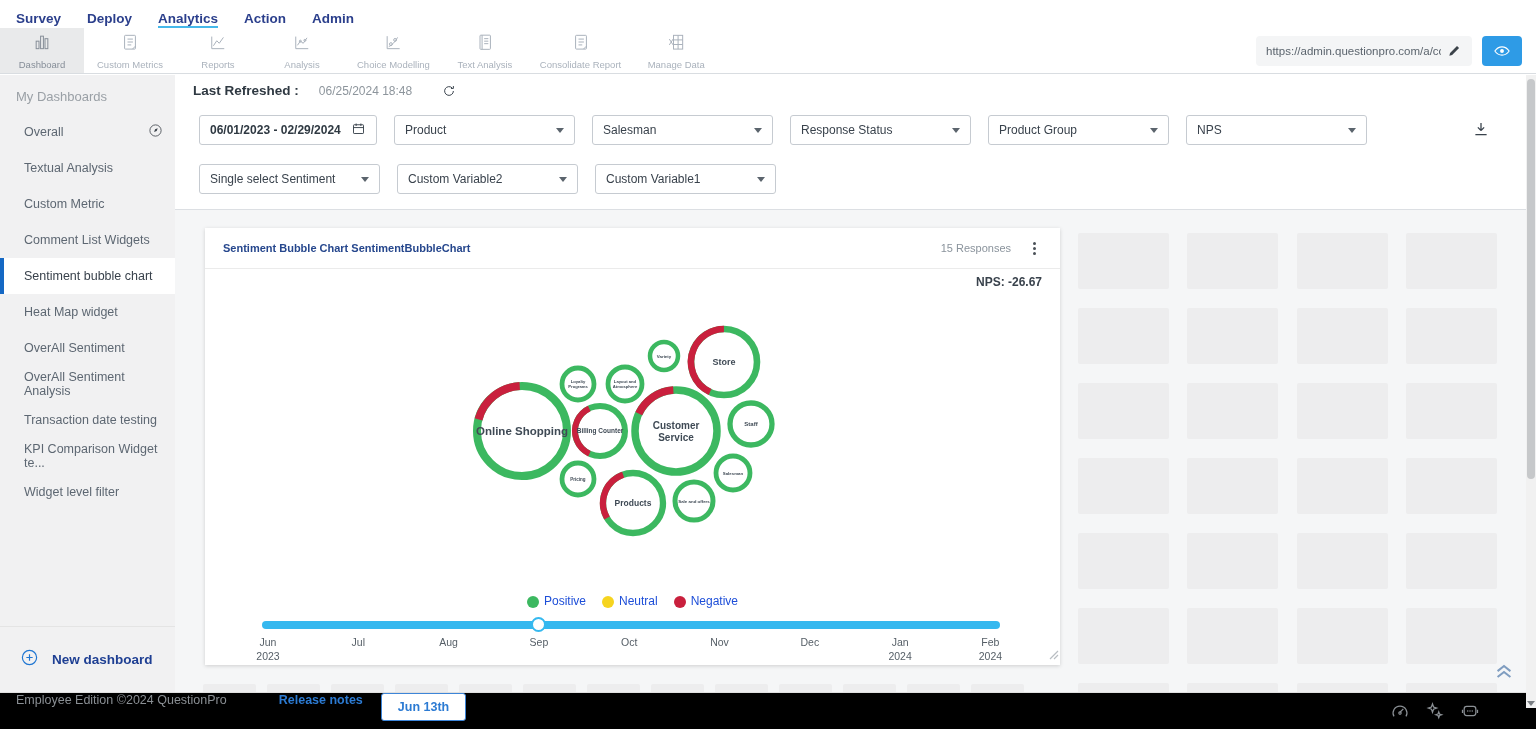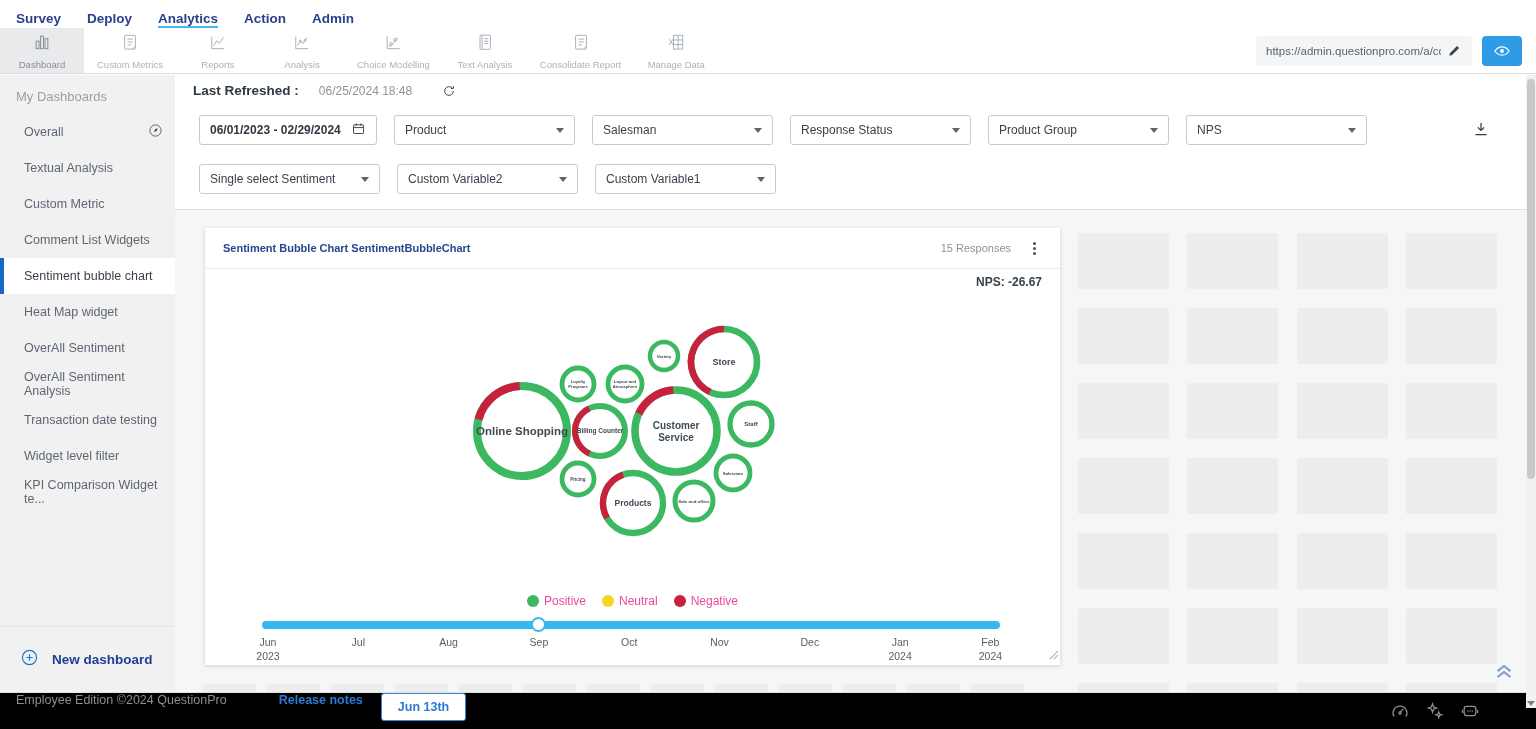--- a/index.html
+++ b/index.html
@@ -65,21 +65,21 @@
           box-shadow:0 1px 4px rgba(0,0,0,.16)}
   .w-header{height:40px;display:flex;align-items:center;padding:0 18px;border-bottom:1px solid #ebebeb}
   .w-title{font-size:11px;font-weight:700;color:#26478d;flex:1}
   .w-resp{font-size:11px;color:#8a939c;margin-right:16px}
   .kebab{cursor:pointer;display:flex}
   .kebab svg{width:15px;height:15px;fill:#4a5057}
   .w-nps{position:absolute;right:18px;top:47px;font-size:12px;font-weight:700;color:#39424c}
   .bubble-svg{position:absolute;left:0;top:60px}
   .legend{position:absolute;left:0;top:366px;width:100%;display:flex;justify-content:center;
           gap:16px;align-items:center}
-  .lg-item{display:flex;align-items:center;gap:5px;font-size:12px;color:#ec4899}
+  .lg-item{display:flex;align-items:flex-end;gap:5px;font-size:12px;color:#1d4ed8}
   .lg-dot{width:12px;height:12px;border-radius:50%}
   .slider{position:absolute;left:57px;top:393px;width:738px;height:8px;border-radius:4px}
   .slider-handle{position:absolute;top:-4px;width:15px;height:15px;background:#fff;
                  border:2px solid #36b9ef;border-radius:50%;box-sizing:border-box;cursor:pointer}
   .axis{position:absolute;left:0;top:408px;width:100%;height:30px}
   .axis-label{position:absolute;width:48px;text-align:center;font-size:10.5px;color:#555e66;line-height:1.3}
   .resize-handle{position:absolute;right:1px;bottom:1px;cursor:nwse-resize}
   .resize-handle svg{width:10px;height:10px;stroke:#b9bec3;stroke-width:1.2}
   
   .ph{position:absolute;background:#ededee;border-radius:2px}
@@ -229,24 +229,24 @@
       <div class="sb-item">
         <span>OverAll Sentiment</span>
       </div>
       <div class="sb-item">
         <span>OverAll Sentiment Analysis</span>
       </div>
       <div class="sb-item">
         <span>Transaction date testing</span>
       </div>
       <div class="sb-item">
+        <span>KPI Comparison Widget te...</span>
+      </div>
+      <div class="sb-item">
         <span>Widget level filter</span>
-      </div>
-      <div class="sb-item">
-        <span>KPI Comparison Widget te...</span>
       </div>
     </div>
   <div class="sb-bottom">
     <span class="plus-ic">
       <svg viewBox="0 0 24 24">
           <circle cx="12" cy="12" r="9"></circle>
           <path d="M12 8v8M8 12h8"></path>
         </svg>
     </span>
     <span class="nd-label">New dashboard</span>

